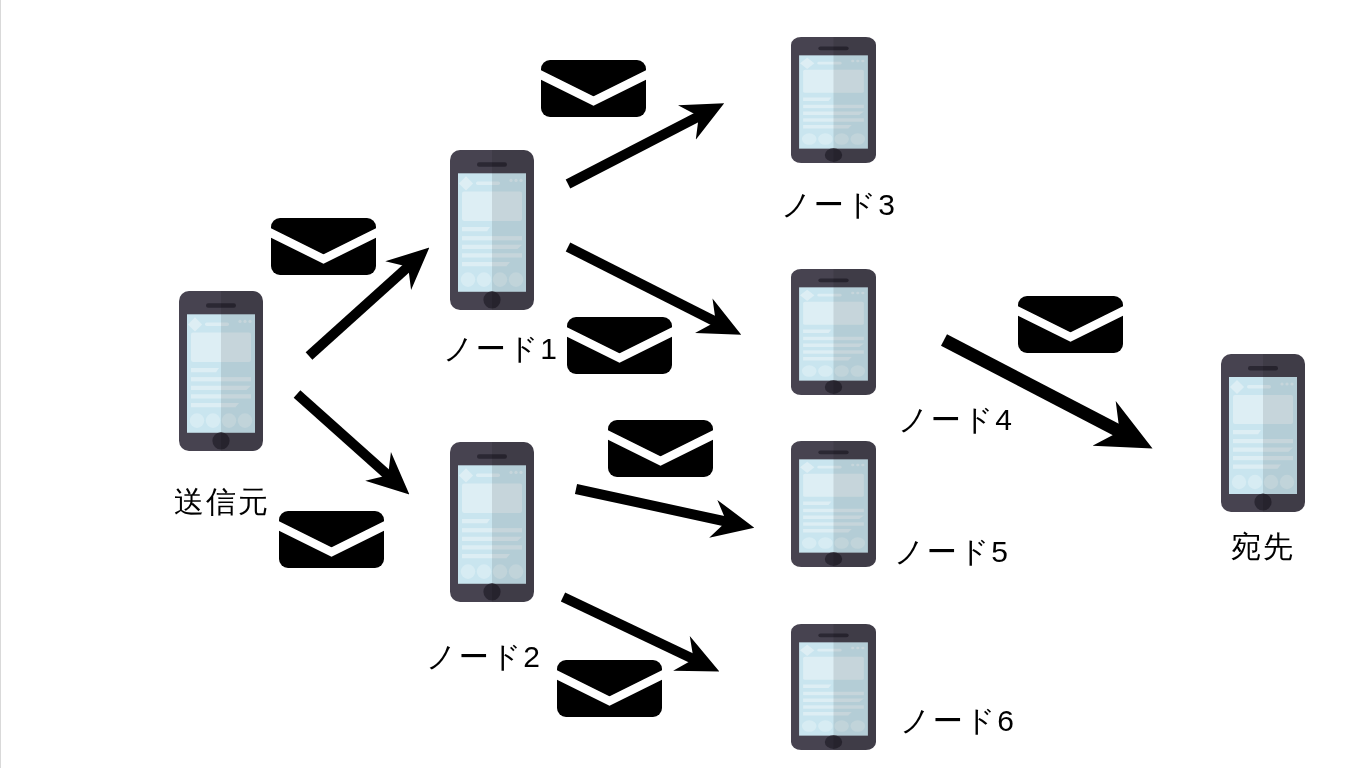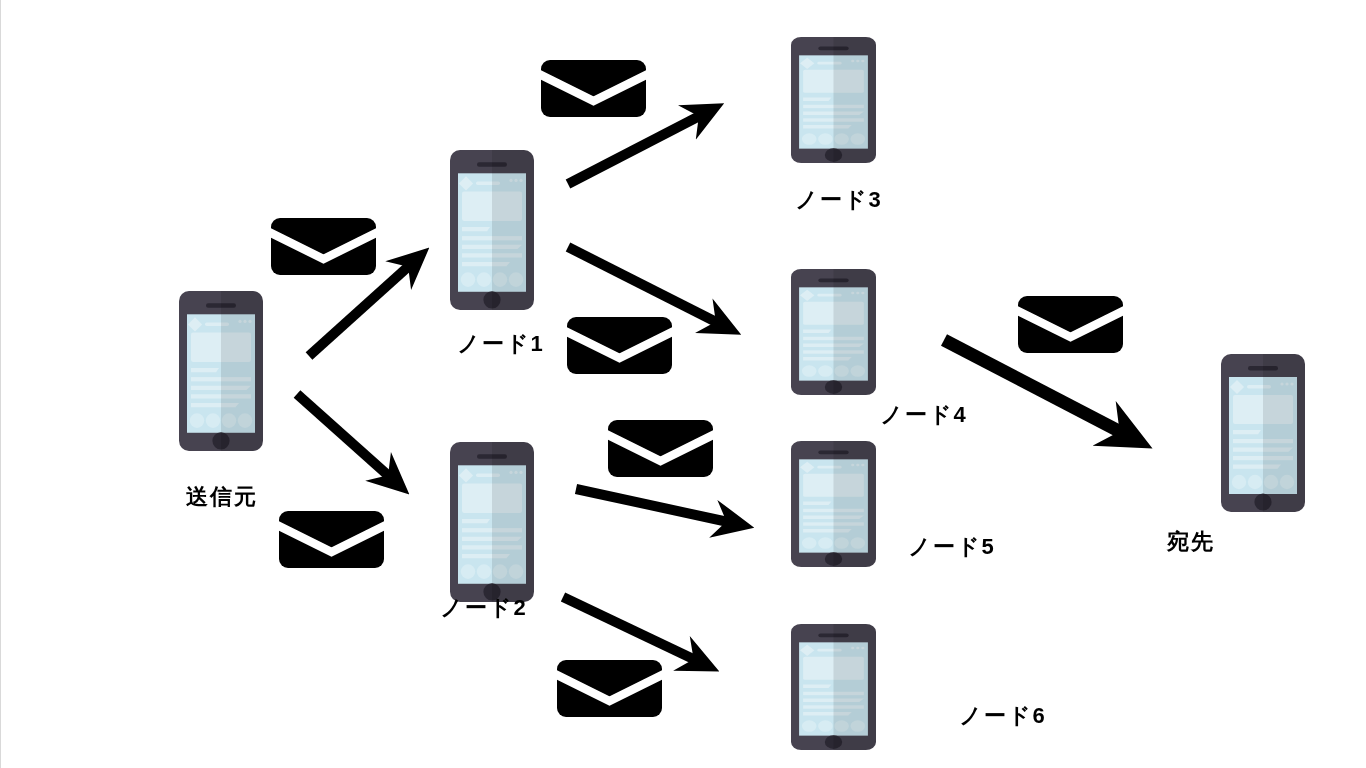--- a/index.html
+++ b/index.html
@@ -5,21 +5,21 @@
   html,body{margin:0;padding:0;background:#888;}
   .canvas{
     position:relative;width:1366px;height:768px;margin:0 auto;
     background:#ffffff;overflow:hidden;
     border-left:1px solid #d9d9d9;border-right:1px solid #d9d9d9;
     font-family:"Liberation Sans","DejaVu Sans",sans-serif;
   }
   .abs{position:absolute;}
   .node-label{
     position:absolute;transform:translateX(-50%);
-    font-size:22px;font-weight:700;color:#000;
+    font-size:30px;font-weight:400;color:#000;
     letter-spacing:2px;white-space:nowrap;
   }
   .edges-layer{position:absolute;left:0;top:0;width:1366px;height:768px;}
   .hidden-defs{position:absolute;width:0;height:0;overflow:hidden;}
   svg{display:block;}
 </style>
 </head>
 <body>
 
 <div class="canvas">
@@ -149,20 +149,20 @@
       </svg>
     </div>
   <div class="abs" style="left:1220px;top:354px">
     <svg width="84" height="158" viewBox="0 0 84 158" preserveAspectRatio="none">
         <use href="#phone-g"></use>
       </svg>
     </div>
 
   <div class="node-label" style="left:221px;top:482px">送信元</div>
   <div class="node-label" style="left:500px;top:329px">ノード1</div>
-  <div class="node-label" style="left:483px;top:593px">ノード2</div>
+  <div class="node-label" style="left:483px;top:637px">ノード2</div>
   <div class="node-label" style="left:838px;top:185px">ノード3</div>
-  <div class="node-label" style="left:923px;top:400px">ノード4</div>
+  <div class="node-label" style="left:955px;top:400px">ノード4</div>
   <div class="node-label" style="left:951px;top:532px">ノード5</div>
-  <div class="node-label" style="left:1002px;top:701px">ノード6</div>
-  <div class="node-label" style="left:1190px;top:527px">宛先</div>
+  <div class="node-label" style="left:957px;top:701px">ノード6</div>
+  <div class="node-label" style="left:1262px;top:527px">宛先</div>
 
 </div>
 
 </body></html>

